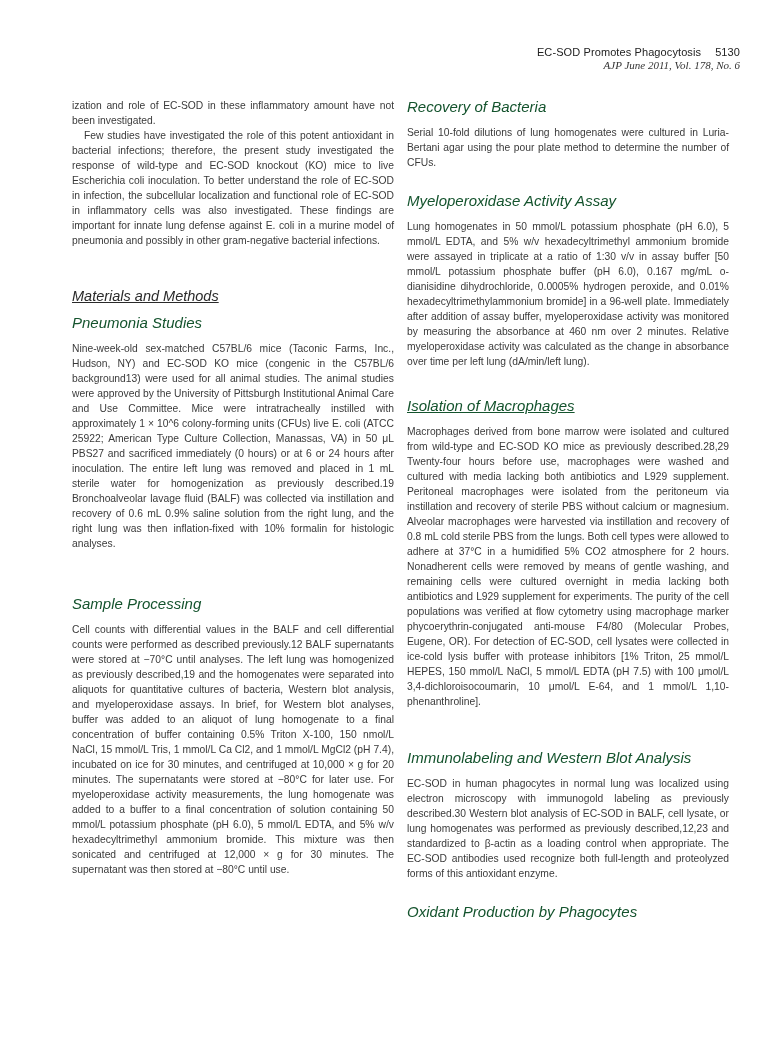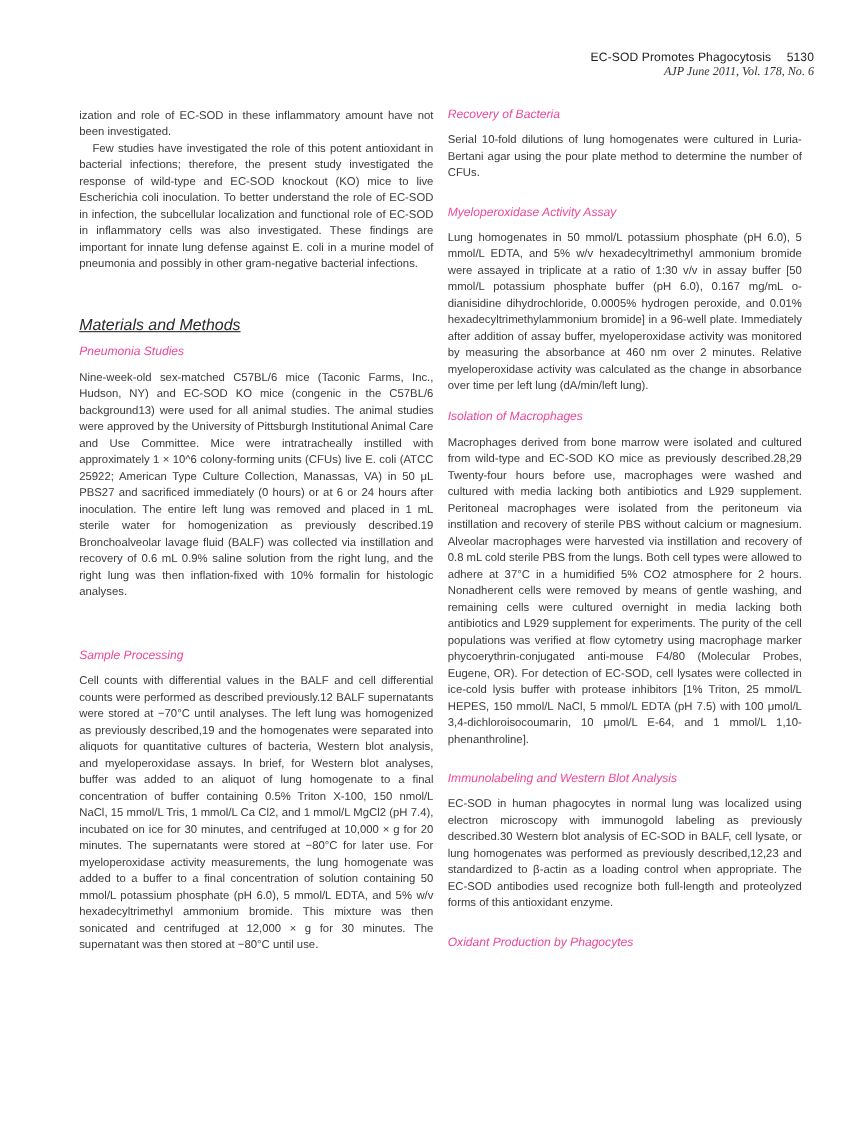--- a/index.html
+++ b/index.html
@@ -8,21 +8,21 @@
   .header { position:absolute; right:40px; top:46px; text-align:right; }
   .header .line1 { font-size:11px; color:#222; letter-spacing:0.1px; }
   .header .line1 .pg { margin-left:14px; }
   .header .line2 { font-family:"Liberation Serif", serif; font-style:italic; font-size:11px; color:#333; margin-top:1px; }
   .col { position:absolute; top:98px; width:322px; }
   .col.left { left:72px; }
   .col.right { left:407px; }
   p { margin:0; font-size:10.3px; line-height:15px; text-align:justify; hyphens:manual; }
   p.indent { text-indent:12px; }
   h2 { font-weight:normal; font-style:italic; font-size:14.5px; margin:0; color:#2a2a2a;text-decoration:underline; }
-  h3 { font-weight:normal; font-style:italic; font-size:11px; margin:0; color:#ec4899; }
+  h3 { font-weight:normal; font-style:italic; font-size:15px; margin:0; color:#14532d; }
 </style>
 </head>
 <body>
 
 <div class="header">
   <div class="line1">
     <span>EC-SOD Promotes Phagocytosis</span><span class="pg">5130</span>
   </div>
   <div class="line2">AJP June 2011, Vol. 178, No. 6</div>
 </div>
@@ -39,20 +39,20 @@
   <p>Cell counts with differential values in the BALF and cell differential counts were performed as described previously.12 BALF supernatants were stored at −70°C until analyses. The left lung was homogenized as previously described,19 and the homogenates were separated into aliquots for quantitative cultures of bacteria, Western blot analysis, and myeloperoxidase assays. In brief, for Western blot analyses, buffer was added to an aliquot of lung homogenate to a final concentration of buffer containing 0.5% Triton X-100, 150 nmol/L NaCl, 15 mmol/L Tris, 1 mmol/L Ca Cl2, and 1 mmol/L MgCl2 (pH 7.4), incubated on ice for 30 minutes, and centrifuged at 10,000 × g for 20 minutes. The supernatants were stored at −80°C for later use. For myeloperoxidase activity measurements, the lung homogenate was added to a buffer to a final concentration of solution containing 50 mmol/L potassium phosphate (pH 6.0), 5 mmol/L EDTA, and 5% w/v hexadecyltrimethyl ammonium bromide. This mixture was then sonicated and centrifuged at 12,000 × g for 30 minutes. The supernatant was then stored at −80°C until use.</p>
 </div>
 
 <div class="col right">
   <h3 style="margin-bottom:10px;">Recovery of Bacteria</h3>
   <p>Serial 10-fold dilutions of lung homogenates were cultured in Luria-Bertani agar using the pour plate method to determine the number of CFUs.</p>
 
   <h3 style="margin-top:22px; margin-bottom:10px;">Myeloperoxidase Activity Assay</h3>
   <p>Lung homogenates in 50 mmol/L potassium phosphate (pH 6.0), 5 mmol/L EDTA, and 5% w/v hexadecyltrimethyl ammonium bromide were assayed in triplicate at a ratio of 1:30 v/v in assay buffer [50 mmol/L potassium phosphate buffer (pH 6.0), 0.167 mg/mL o-dianisidine dihydrochloride, 0.0005% hydrogen peroxide, and 0.01% hexadecyltrimethylammonium bromide] in a 96-well plate. Immediately after addition of assay buffer, myeloperoxidase activity was monitored by measuring the absorbance at 460 nm over 2 minutes. Relative myeloperoxidase activity was calculated as the change in absorbance over time per left lung (dA/min/left lung).</p>
 
-  <h3 style="margin-top:14px; margin-bottom:10px;">Isolation of Macrophages</h3>
+  <h3 style="margin-top:28px; margin-bottom:10px;text-decoration:underline;">Isolation of Macrophages</h3>
   <p>Macrophages derived from bone marrow were isolated and cultured from wild-type and EC-SOD KO mice as previously described.28,29 Twenty-four hours before use, macrophages were washed and cultured with media lacking both antibiotics and L929 supplement. Peritoneal macrophages were isolated from the peritoneum via instillation and recovery of sterile PBS without calcium or magnesium. Alveolar macrophages were harvested via instillation and recovery of 0.8 mL cold sterile PBS from the lungs. Both cell types were allowed to adhere at 37°C in a humidified 5% CO2 atmosphere for 2 hours. Nonadherent cells were removed by means of gentle washing, and remaining cells were cultured overnight in media lacking both antibiotics and L929 supplement for experiments. The purity of the cell populations was verified at flow cytometry using macrophage marker phycoerythrin-conjugated anti-mouse F4/80 (Molecular Probes, Eugene, OR). For detection of EC-SOD, cell lysates were collected in ice-cold lysis buffer with protease inhibitors [1% Triton, 25 mmol/L HEPES, 150 mmol/L NaCl, 5 mmol/L EDTA (pH 7.5) with 100 μmol/L 3,4-dichloroisocoumarin, 10 μmol/L E-64, and 1 mmol/L 1,10-phenanthroline].</p>
 
-  <h3 style="margin-top:22px; margin-bottom:10px;">Immunolabeling and Western Blot Analysis</h3>
+  <h3 style="margin-top:40px; margin-bottom:10px;">Immunolabeling and Western Blot Analysis</h3>
   <p>EC-SOD in human phagocytes in normal lung was localized using electron microscopy with immunogold labeling as previously described.30 Western blot analysis of EC-SOD in BALF, cell lysate, or lung homogenates was performed as previously described,12,23 and standardized to β-actin as a loading control when appropriate. The EC-SOD antibodies used recognize both full-length and proteolyzed forms of this antioxidant enzyme.</p>
 
   <h3 style="margin-top:22px; margin-bottom:10px;">Oxidant Production by Phagocytes</h3>
 </div>
 
 </body></html>

